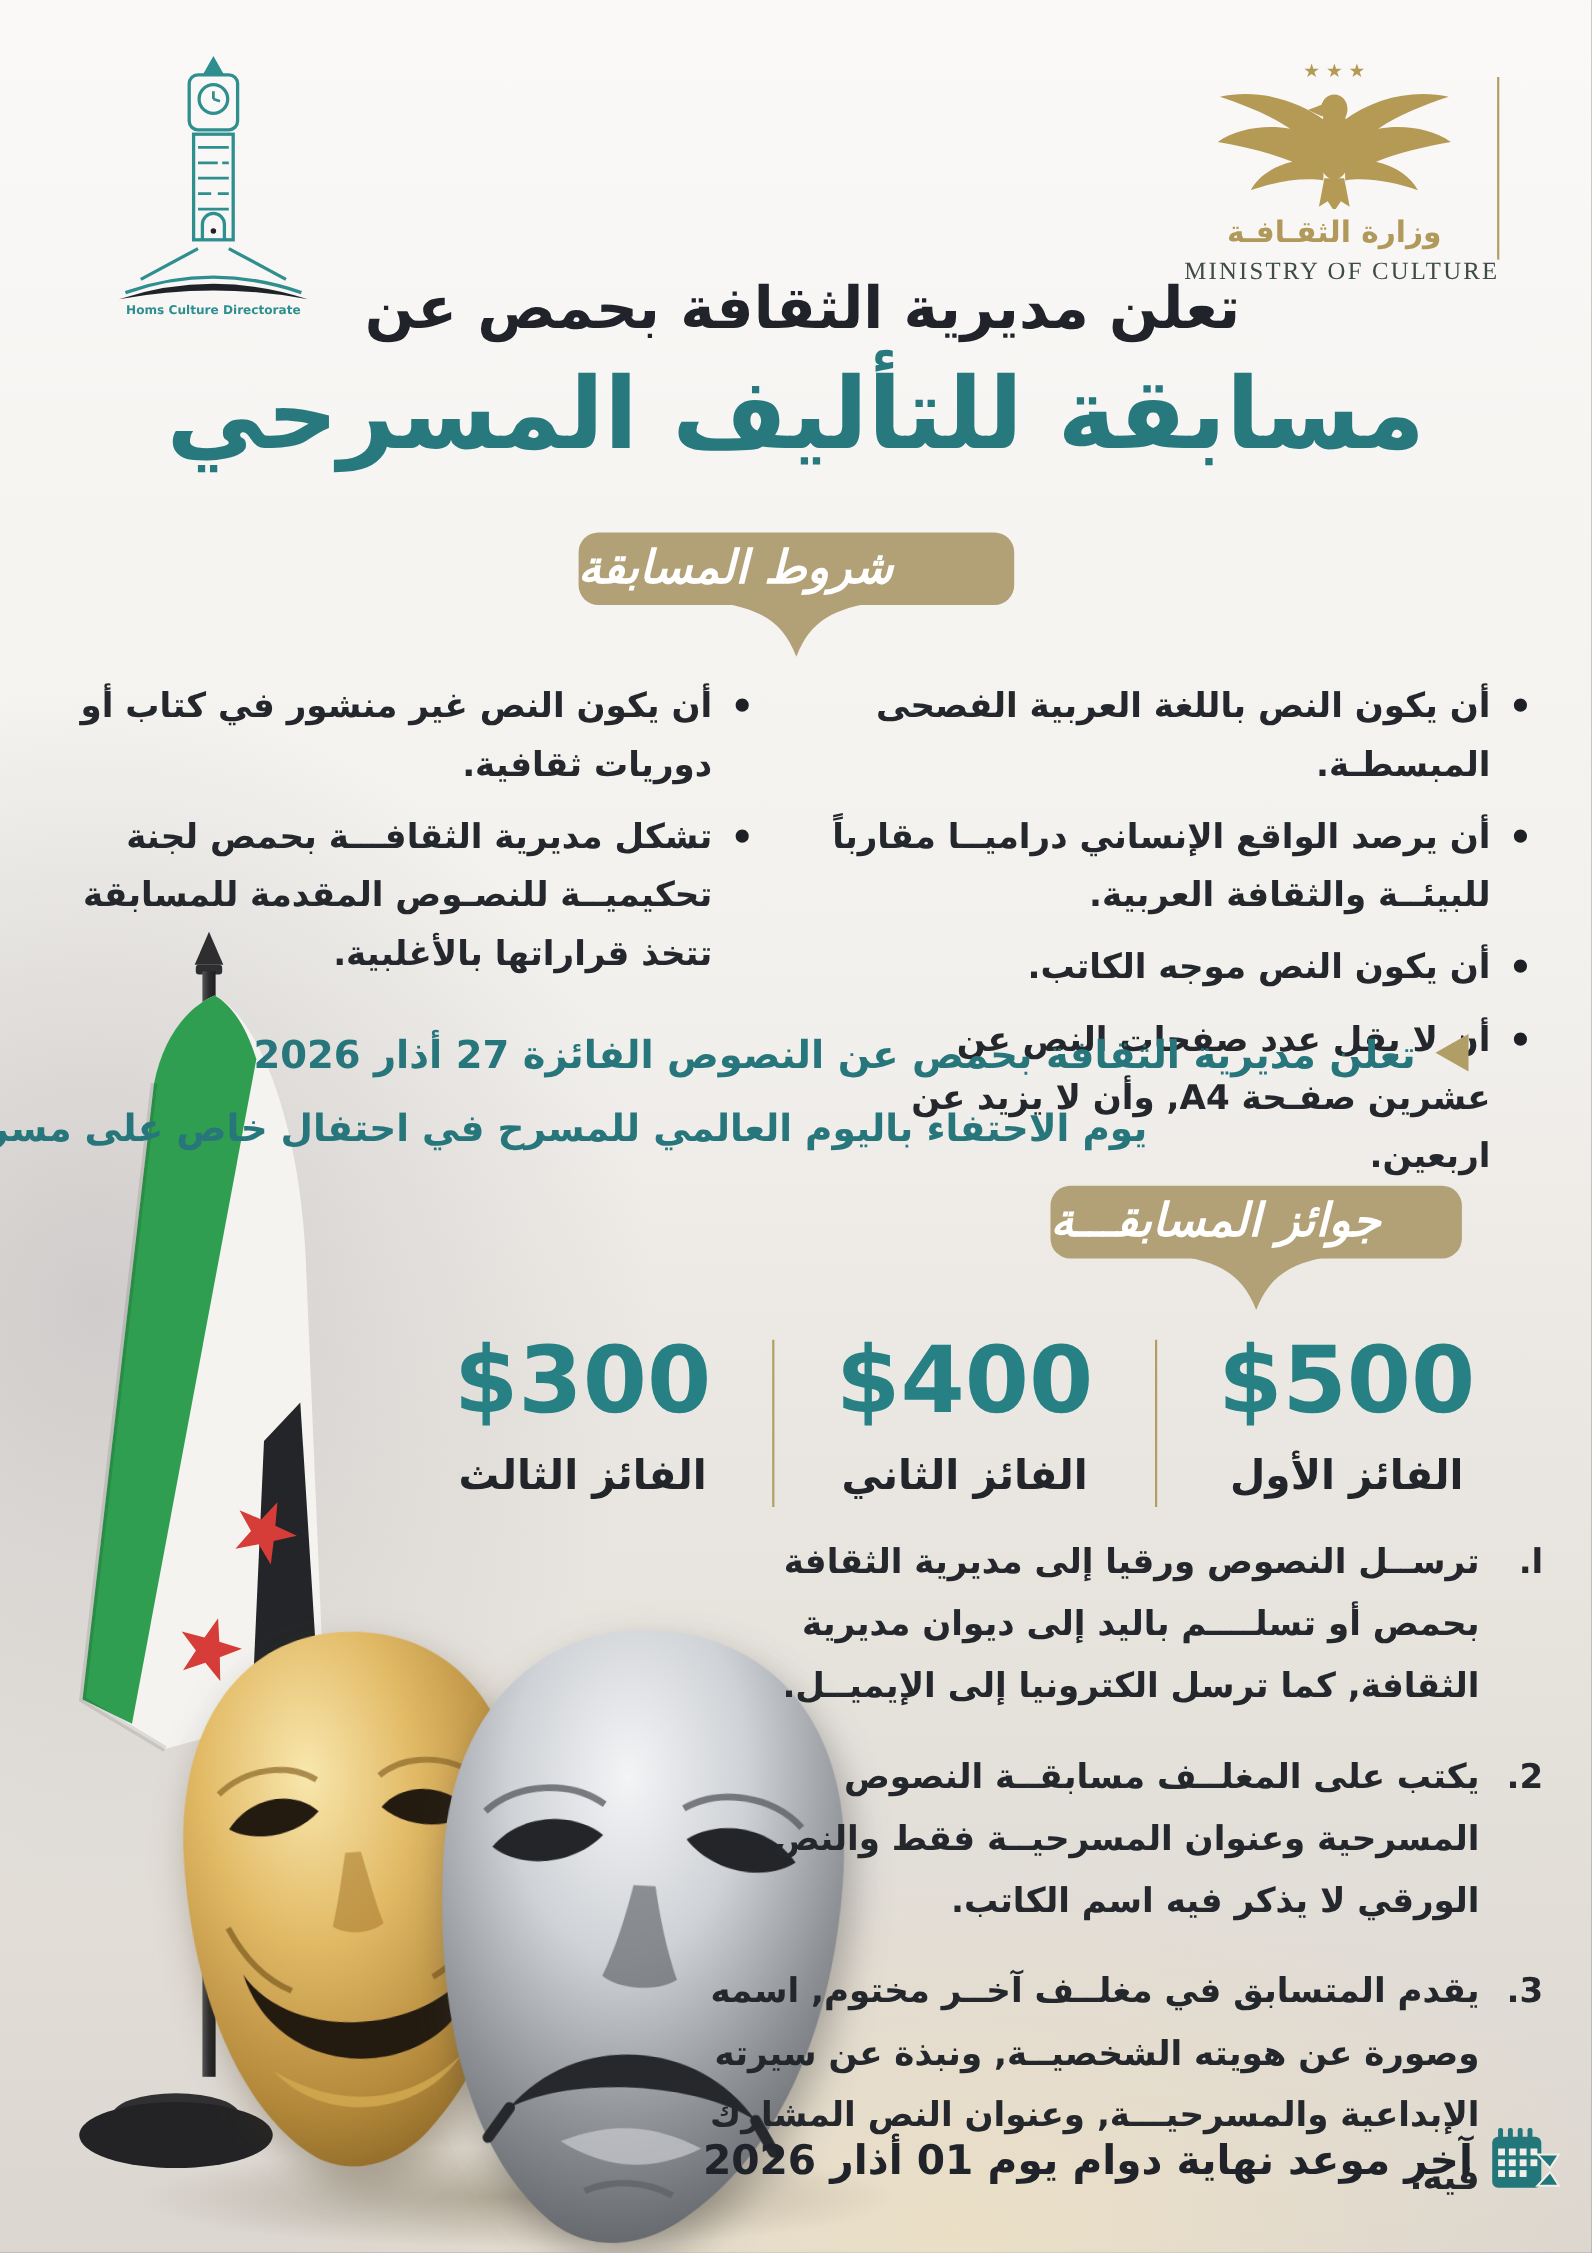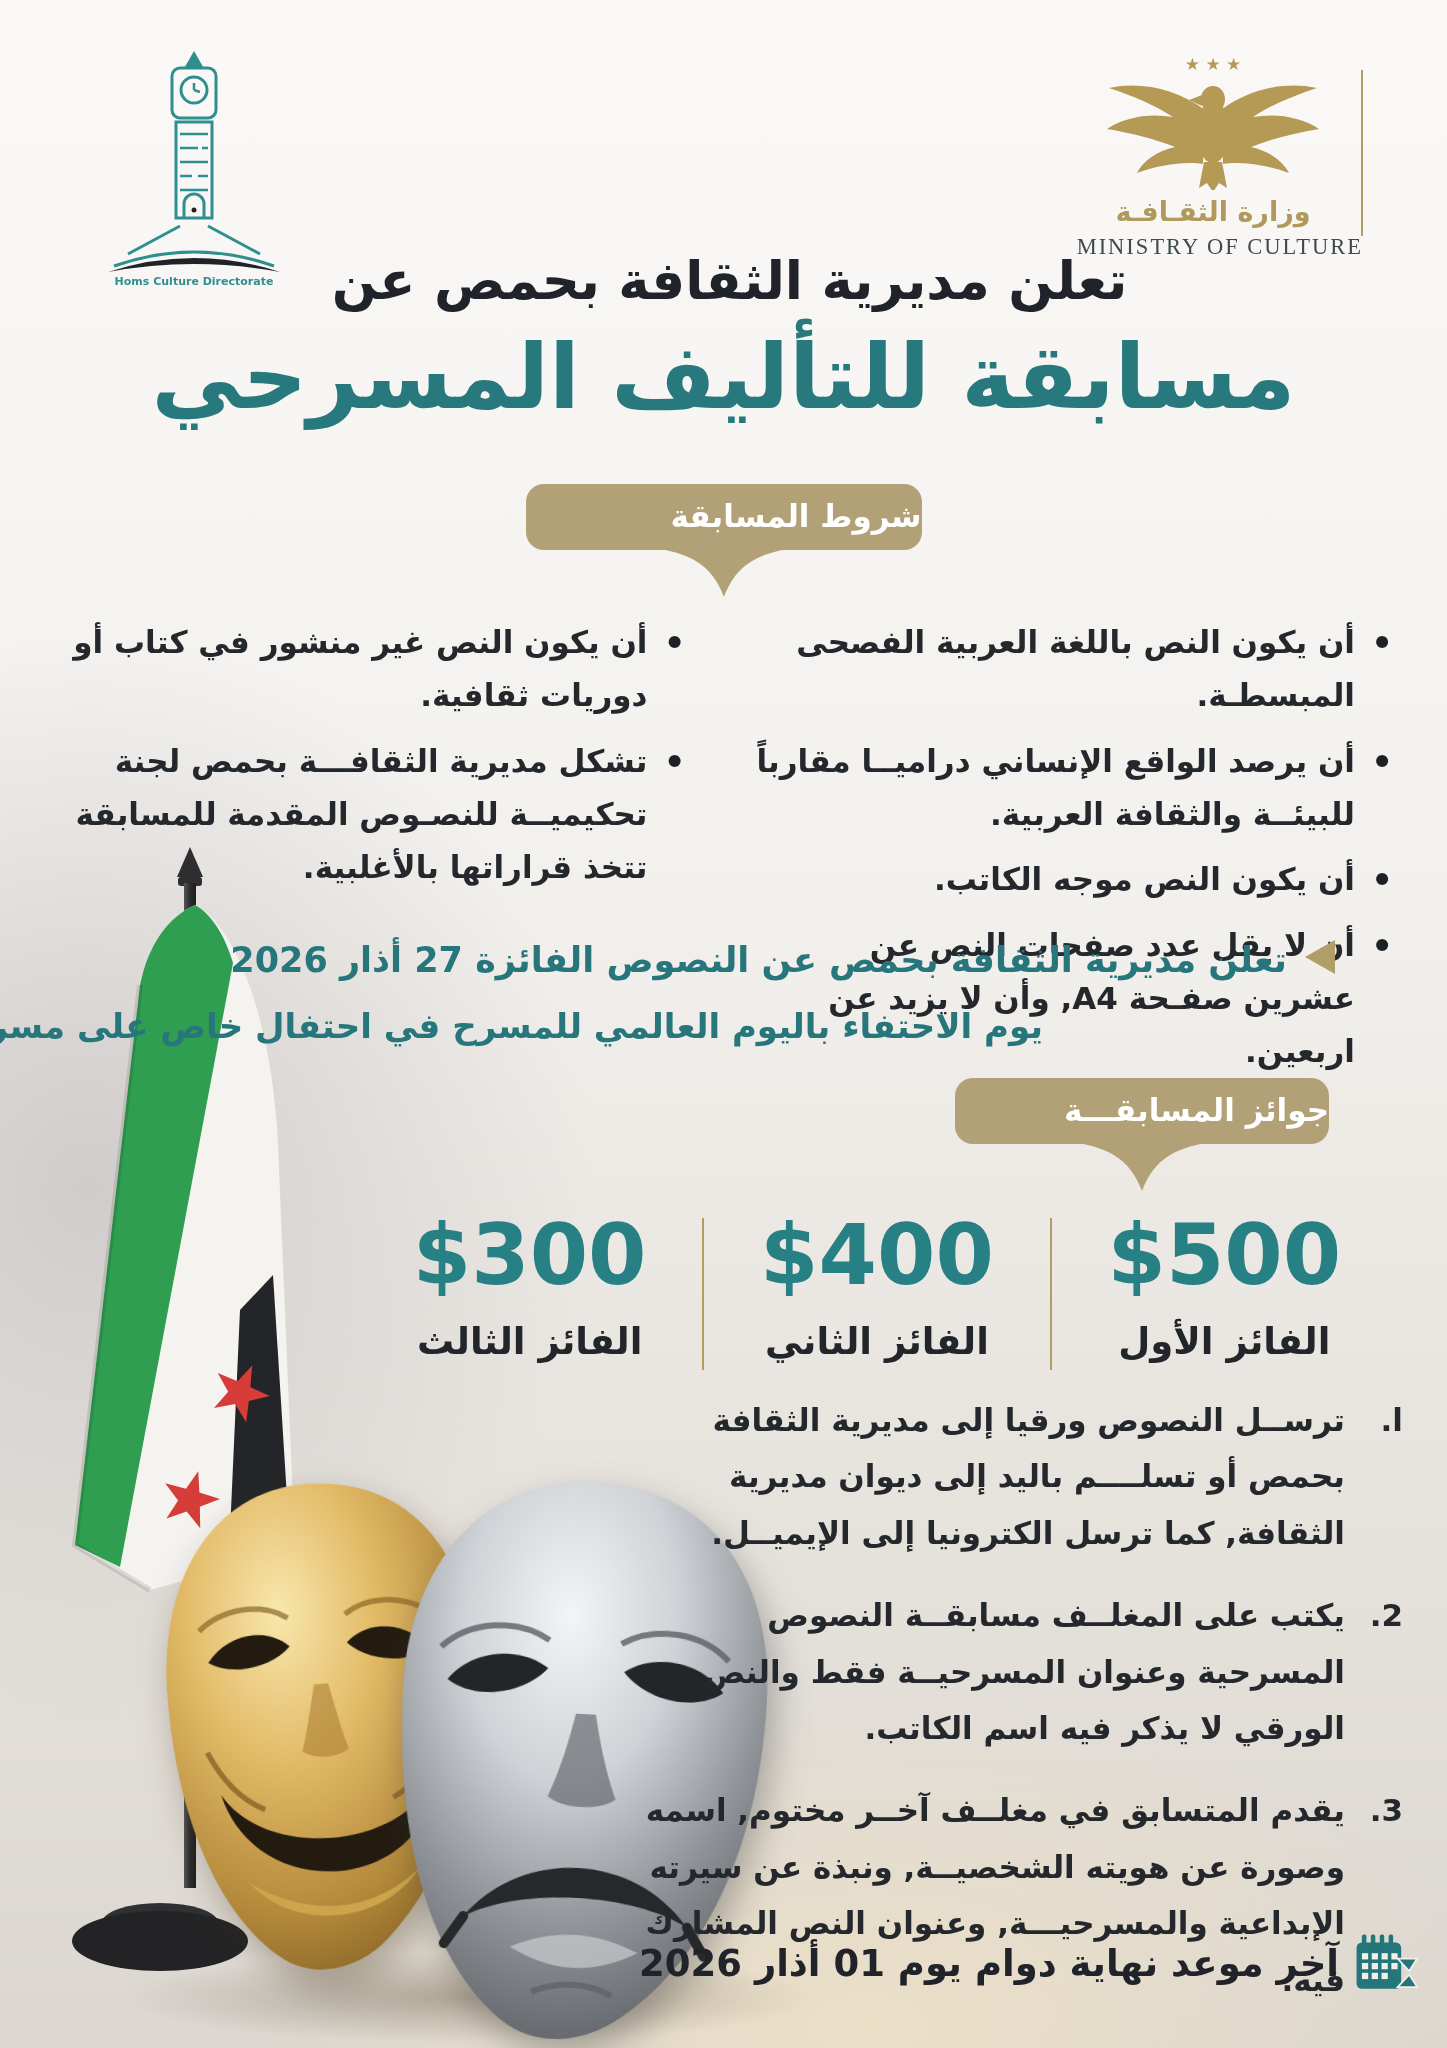--- a/index.html
+++ b/index.html
@@ -16,22 +16,22 @@
   .ministry{ position:absolute; right:84px; top:52px; width:300px; text-align:center; z-index:5; }
   .ministry-ar{ font-size:27px; font-weight:700; color:#b1995b; letter-spacing:1px; margin-top:2px; direction:rtl; }
   .ministry-en{ font-family:"Liberation Serif", serif; font-size:22.5px; color:#3e4b4a; letter-spacing:2px; margin-top:7px; white-space:nowrap;text-align:right; }
   .ministry-divider{ position:absolute; right:84px; top:70px; width:2px; height:166px; background:#b39d63; z-index:5; }
   
   .announcer{ position:absolute; top:250px; left:12px; right:0; text-align:center;
     font-size:53px; font-weight:700; color:#20242a; direction:rtl; z-index:5; }
   .main-title{ position:absolute; top:324px; left:0; right:0; text-align:center;
     font-size:90px; font-weight:800; color:#27797e; direction:rtl; z-index:5; }
   
-  .badge{ position:absolute; background:#b2a176; color:#fff; border-radius:18px; text-align:right;
-    font-weight:700; font-size:31px; direction:rtl; z-index:5; }
+  .badge{ position:absolute; background:#b2a176; color:#fff; border-radius:18px; text-align:left;
+    font-weight:700; font-size:42px; direction:rtl; z-index:5;font-style:italic; }
   .badge-conditions{ top:484px; left:50%; transform:translateX(-50%); width:396px; height:66px; line-height:64px; }
   .badge-prizes{ top:1078px; right:118px; width:374px; height:66px; line-height:64px; }
   .badge-tail{ position:absolute; z-index:5; }
   .tail-conditions{ top:547px; left:50%; transform:translateX(-50%); }
   .tail-prizes{ top:1141px; right:230px; }
   
   .conditions{ position:absolute; top:616px; right:52px; left:46px; display:flex; gap:66px;
     direction:rtl; z-index:6; }
   .cond-col{ flex:1; list-style:none; }
   .cond-col li{ position:relative; padding-right:40px; margin-bottom:12px; text-align:right;

